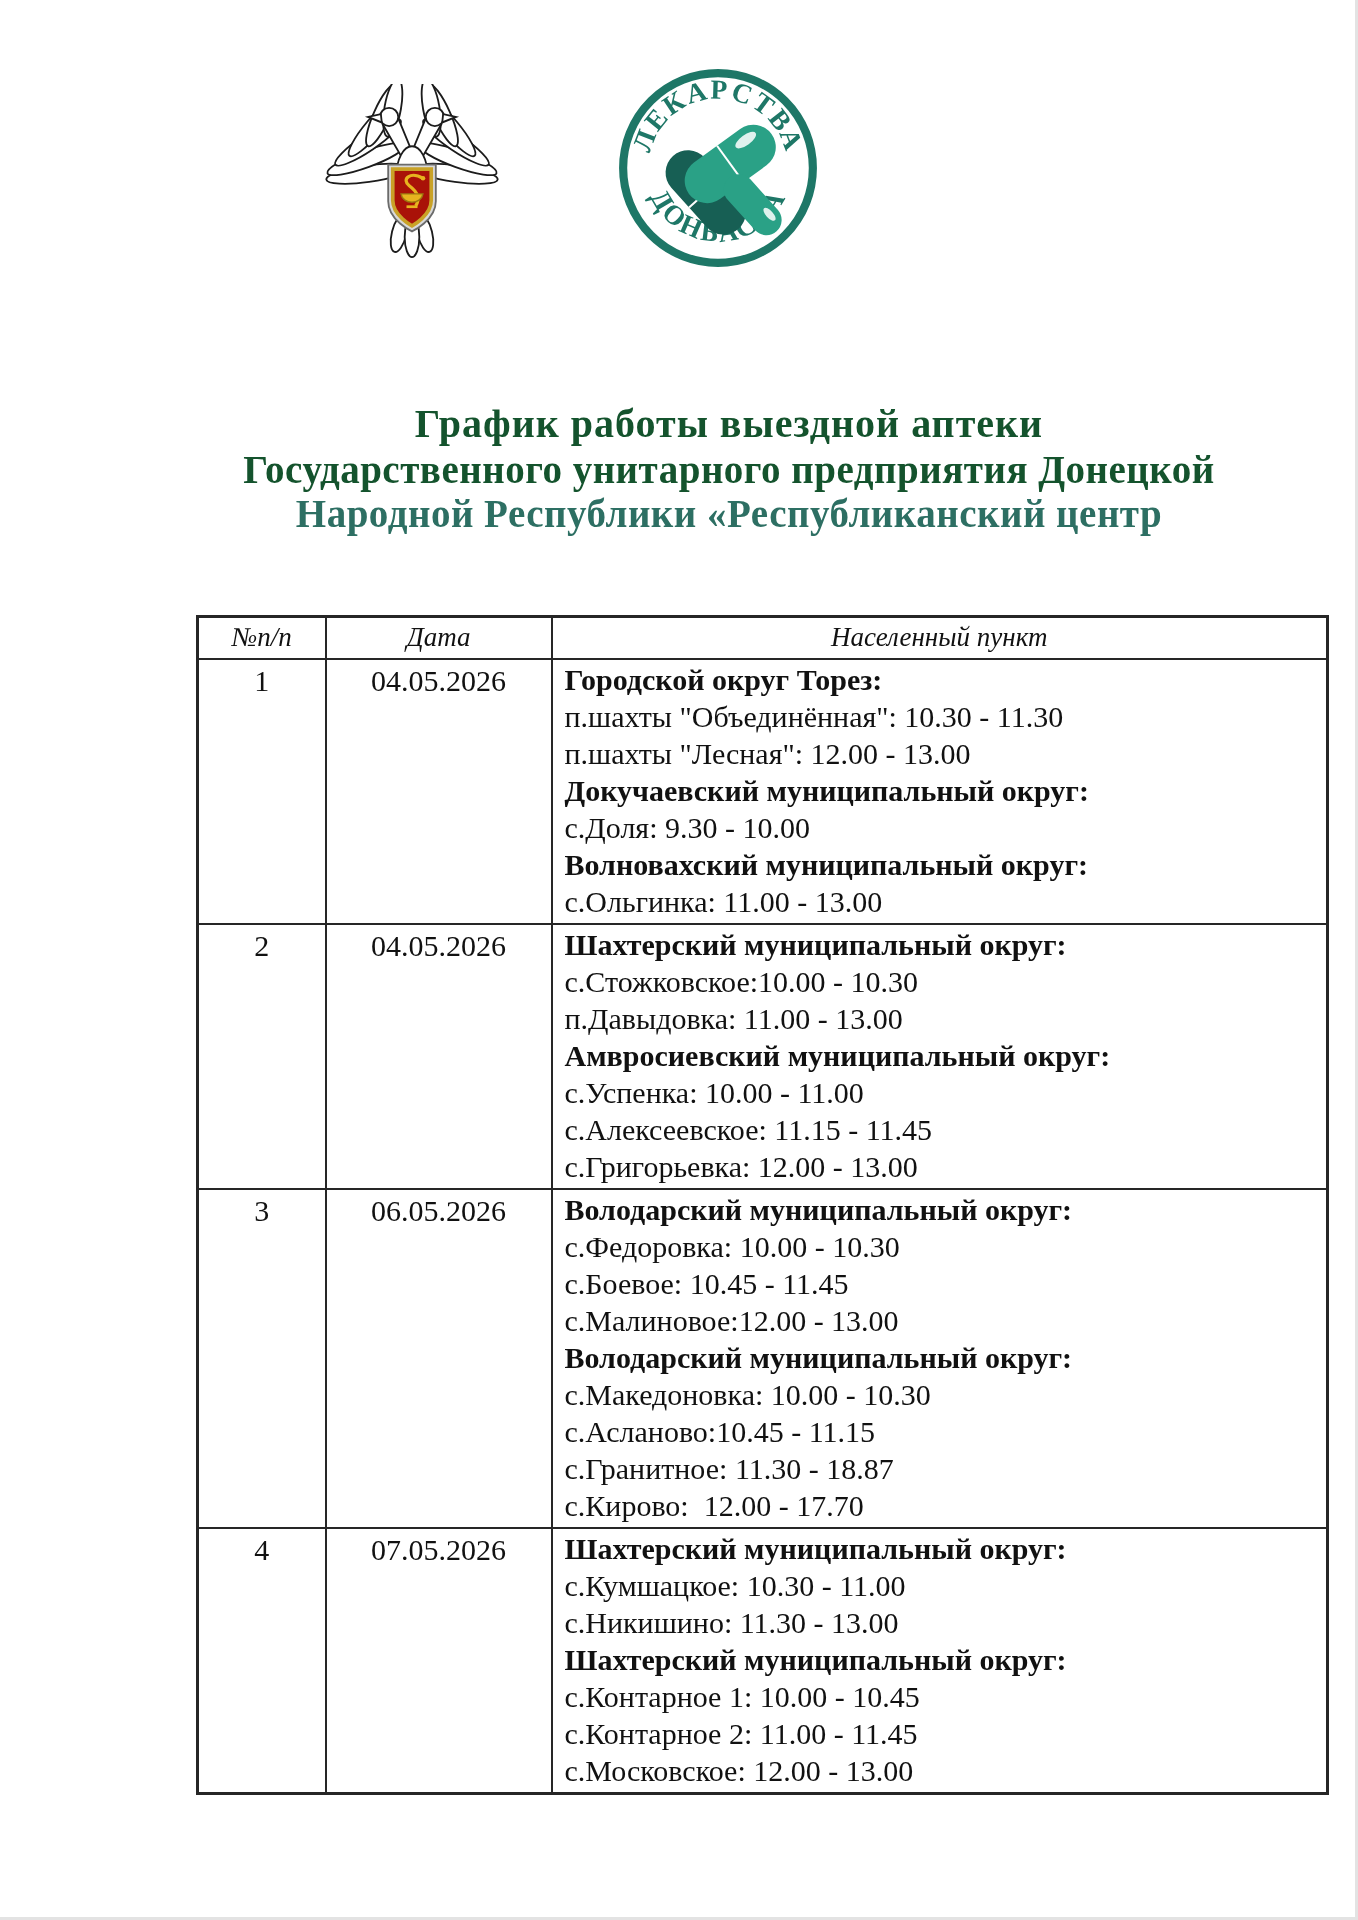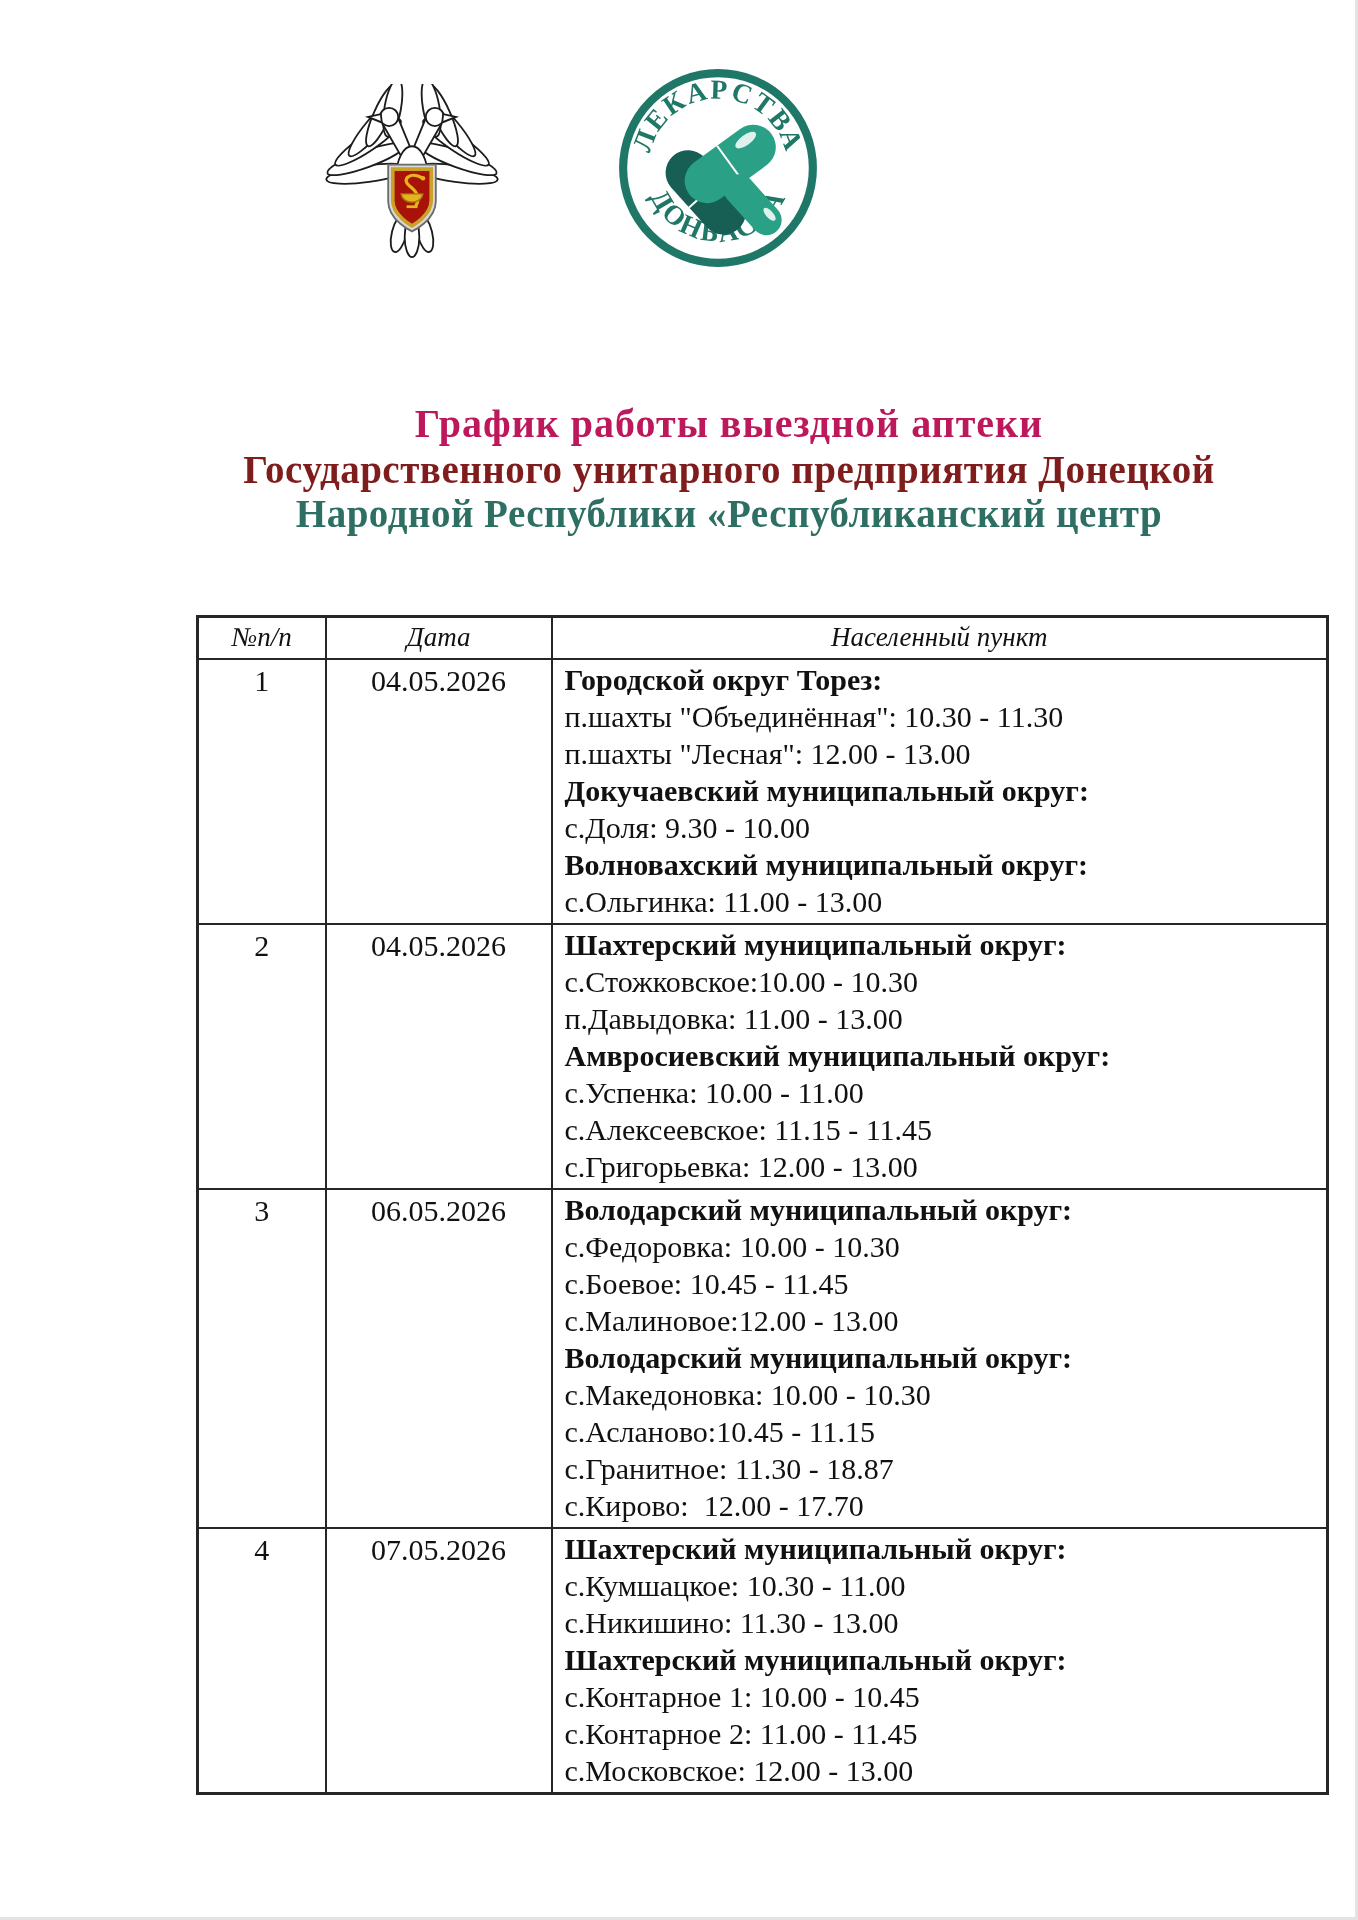--- a/index.html
+++ b/index.html
@@ -139,22 +139,22 @@
       <ellipse cx="138" cy="86" rx="12" ry="5" fill="#ffffff" opacity="0.85"></ellipse>
     </g>
     <g transform="rotate(48 134 136)">
       <rect x="99" y="121" width="70" height="30" rx="15" fill="#2aa186"></rect>
       <ellipse cx="152" cy="130" rx="8" ry="3.5" fill="#ffffff" opacity="0.85"></ellipse>
     </g>
   </g>
 </svg>
 
 <div class="titles">
-  <div class="title-red" style="color: #be185d;">График работы выездной аптеки</div>
-  <div class="title-green" style="color: #7f1d1d;">Государственного унитарного предприятия Донецкой</div>
+  <div class="title-red" style="color: #14532d;">График работы выездной аптеки</div>
+  <div class="title-green" style="color: #14532d;">Государственного унитарного предприятия Донецкой</div>
   <div class="title-green" style="color: rgb(45, 111, 99);">Народной Республики «Республиканский центр</div>
 </div>
 
 <table class="schedule">
   <colgroup>
       <col class="c1">
       <col class="c2">
       <col class="c3">
     </colgroup>
   <thead>

